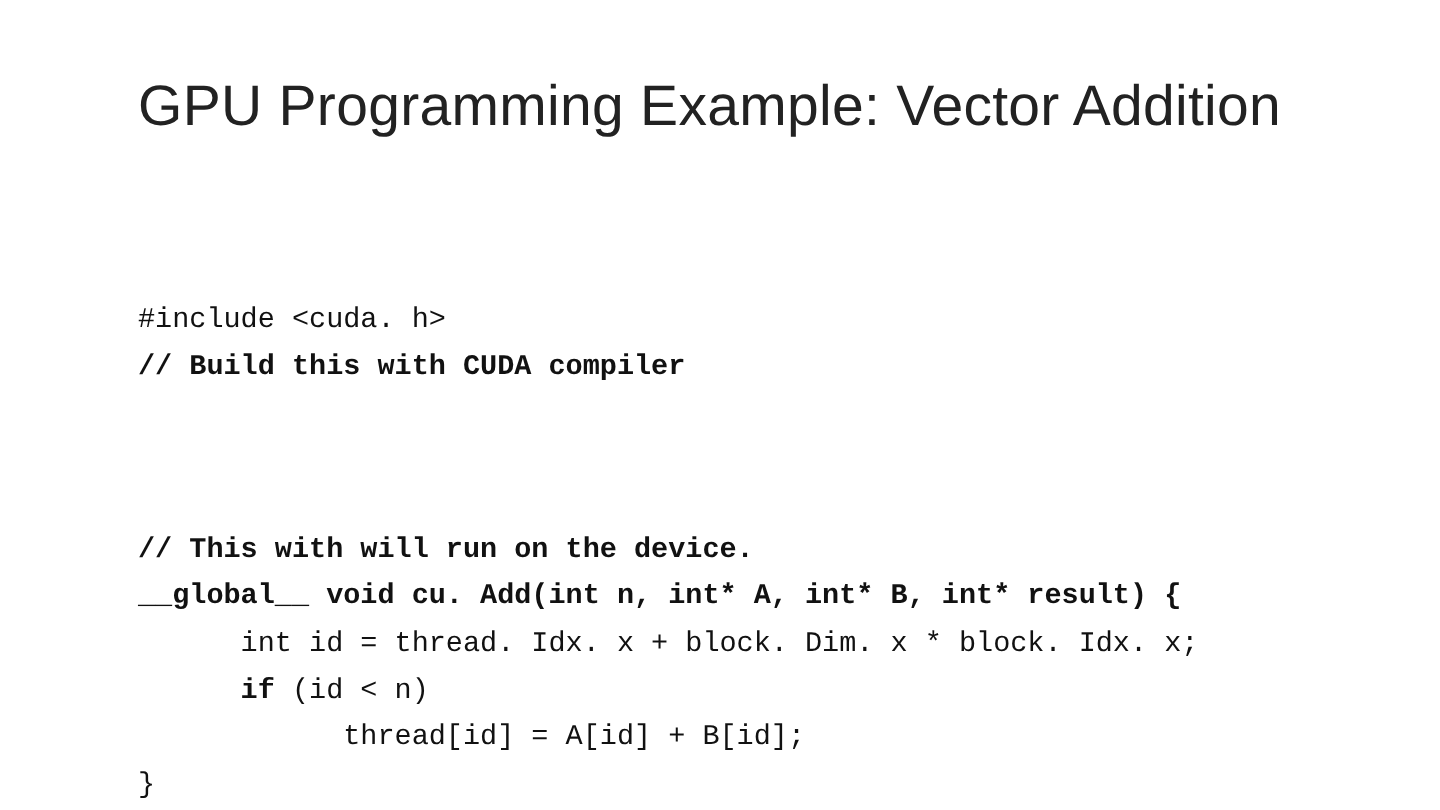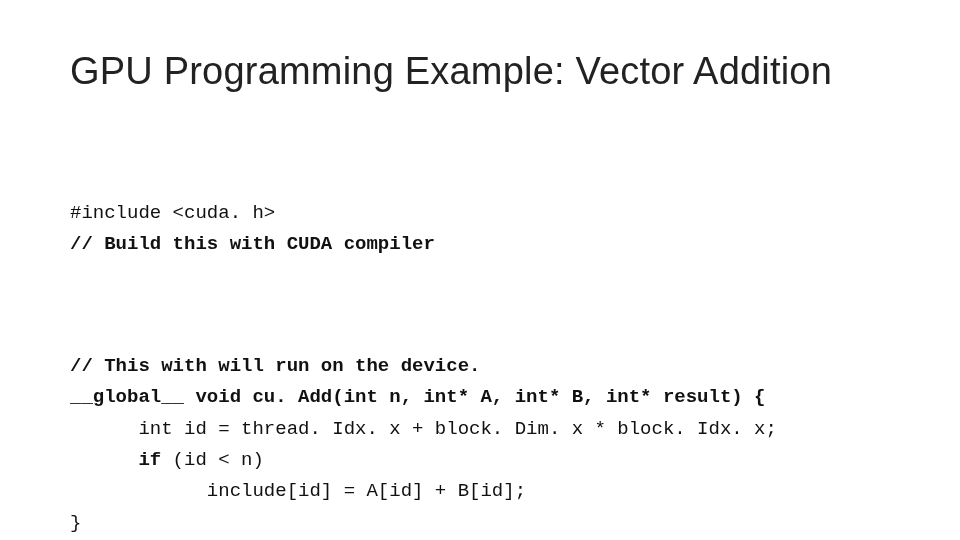--- a/index.html
+++ b/index.html
@@ -8,21 +8,21 @@
     width: 960px;
     height: 540px;
     background: #ffffff;
     font-family: "Segoe UI", "Calibri Light", "Helvetica Neue", Arial, sans-serif;
     color: #222;
   }
   .slide {
     box-sizing: border-box;
     width: 960px;
     height: 540px;
-    padding: 50px 70px 40px 70px;
+    padding: 50px 70px 40px 92px;
   }
   .title {
     font-size: 38px;
     font-weight: 400;
     color: #222;
     margin: 0 0 42px 0;
     letter-spacing: 0.2px;
   }
   .code {
     font-family: "Courier New", Courier, monospace;
@@ -44,16 +44,16 @@
 <div class="slide">
   <h1 class="title">GPU Programming Example: Vector Addition</h1>
 
   <div class="code">
     <div class="block"><span>#include &lt;cuda. h&gt;</span>
 <span class="bold">// Build this with CUDA compiler</span></div>
     <div class="block"><span class="bold">// This with will run on the device.</span>
 <span class="bold">__global__ void cu. Add(int n, int* A, int* B, int* result) {</span>
 <span>      int id = thread. Idx. x + block. Dim. x * block. Idx. x;</span>
 <span class="bold">      if</span><span> (id &lt; n)</span>
-<span>            include[id] = A[id] + B[id];</span>
+<span>            thread[id] = A[id] + B[id];</span>
 <span>}</span></div>
   </div>
 </div>
 
 </body></html>

